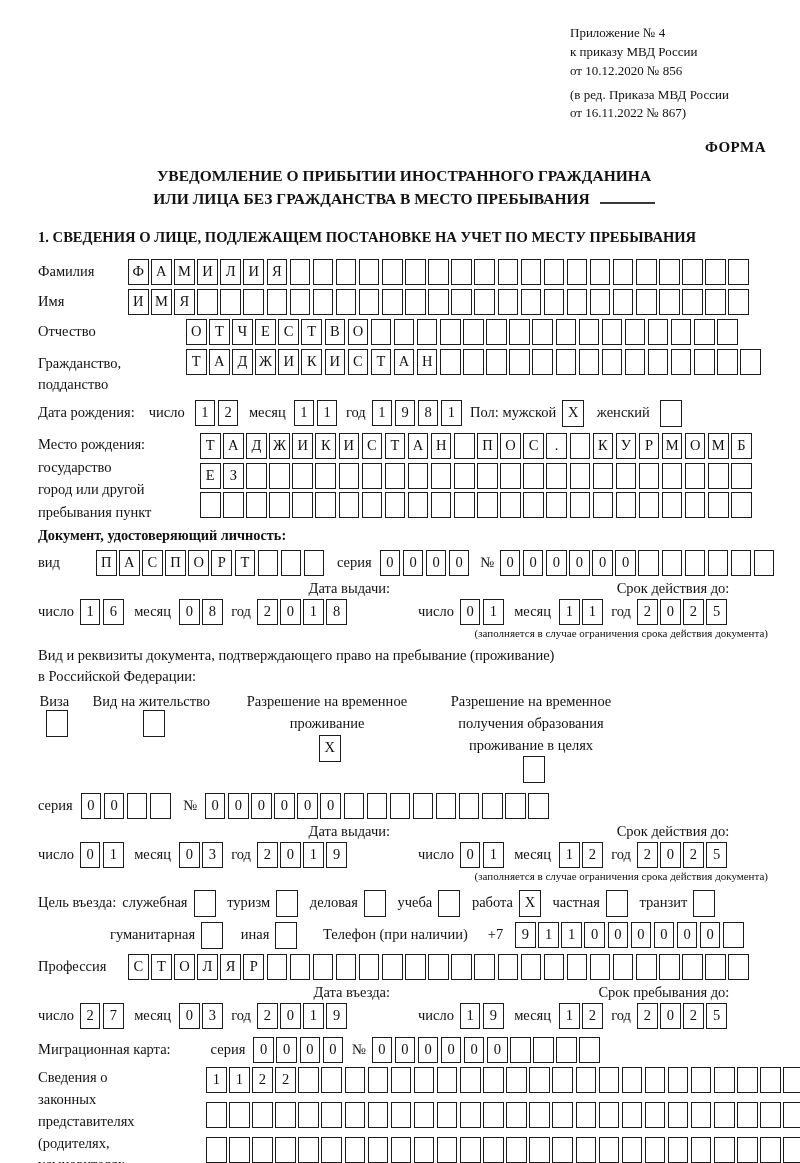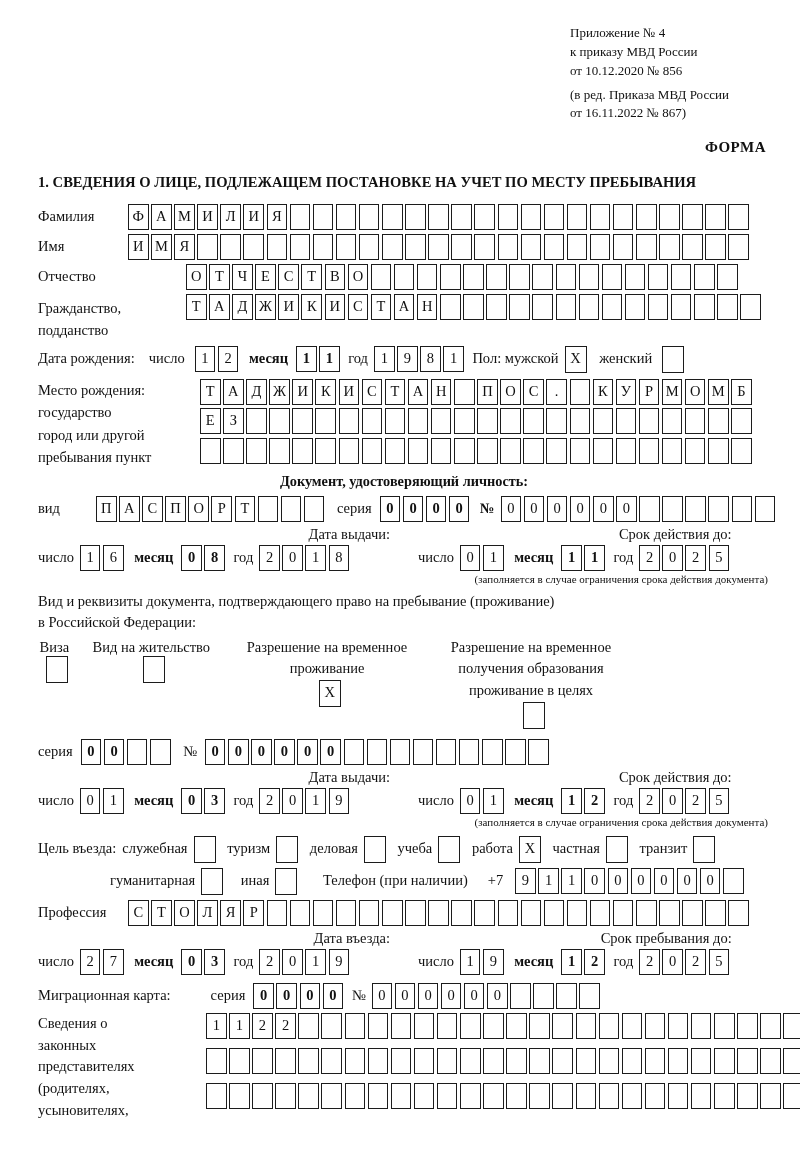--- a/index.html
+++ b/index.html
@@ -31,28 +31,28 @@
   }
   .cb { width:22px; height:27px; }
 
   .frow { display:flex; align-items:flex-start; margin-bottom:4px; }
   .flabel { padding-top:4px; flex:0 0 auto; }
   .w90  { width:90px; }
   .w148 { width:148px; }
   .note-line { margin:-2px 0 6px 0; }
 
   .inlbl { padding-top:4px; flex:0 0 auto; }
-  .gap6  { margin-left:6px; }  .gap8 { margin-left:8px;font-weight:bold; }
+  .gap6  { margin-left:6px; }  .gap8 { margin-left:8px; }
   .gap10 { margin-left:10px; } .gap14 { margin-left:14px; }
 
   .two-col-label { line-height:1.5; }
   .multiline-label { line-height:1.55; width:162px; flex:0 0 auto; }
   .stack > .cellrow { display:flex; margin-bottom:3.5px; }
 
-  .center-bold { text-align:center; font-weight:bold; font-size:14.3px; margin:3px 0 6px 0; }
+  .center-bold { font-weight:bold; font-size:14.3px; margin:3px 0 6px 0; }
 
   .dates-row { display:flex; margin-top:2px; }
   .date-col { }
   .date-col.left  { width:352px; flex:0 0 auto; }
   .date-col.right { margin-left:28px; }
   .date-title { font-weight:normal; text-align:right; margin-bottom:2px; }
   .date-cluster { display:flex; align-items:flex-start; }
   .valid-note { text-align:right; font-size:11px; margin:2px 2px 8px 0; }
 
   .plain-line { margin:4px 0; }
@@ -78,20 +78,24 @@
   <div class="appendix">
     <div>Приложение № 4</div>
     <div>к приказу МВД России</div>
     <div>от 10.12.2020 № 856</div>
     <div class="amendment">(в ред. Приказа МВД России</div>
     <div>от 16.11.2022 № 867)</div>
   </div>
 
   <div class="forma">ФОРМА</div>
 
+  <div class="title">
+    <div>УВЕДОМЛЕНИЕ О ПРИБЫТИИ ИНОСТРАННОГО ГРАЖДАНИНА</div>
+    <div><span>ИЛИ ЛИЦА БЕЗ ГРАЖДАНСТВА В МЕСТО ПРЕБЫВАНИЯ</span><span class="blank-line"></span></div>
+  </div>
 
   <div class="section-heading">1. СВЕДЕНИЯ О ЛИЦЕ, ПОДЛЕЖАЩЕМ ПОСТАНОВКЕ НА УЧЕТ ПО МЕСТУ ПРЕБЫВАНИЯ</div>
 
   <div class="frow">
     <div class="flabel w90">Фамилия</div>
     <div class="cellrow">
         <span class="cell">Ф</span>
         <span class="cell">А</span>
         <span class="cell">М</span>
         <span class="cell">И</span>

